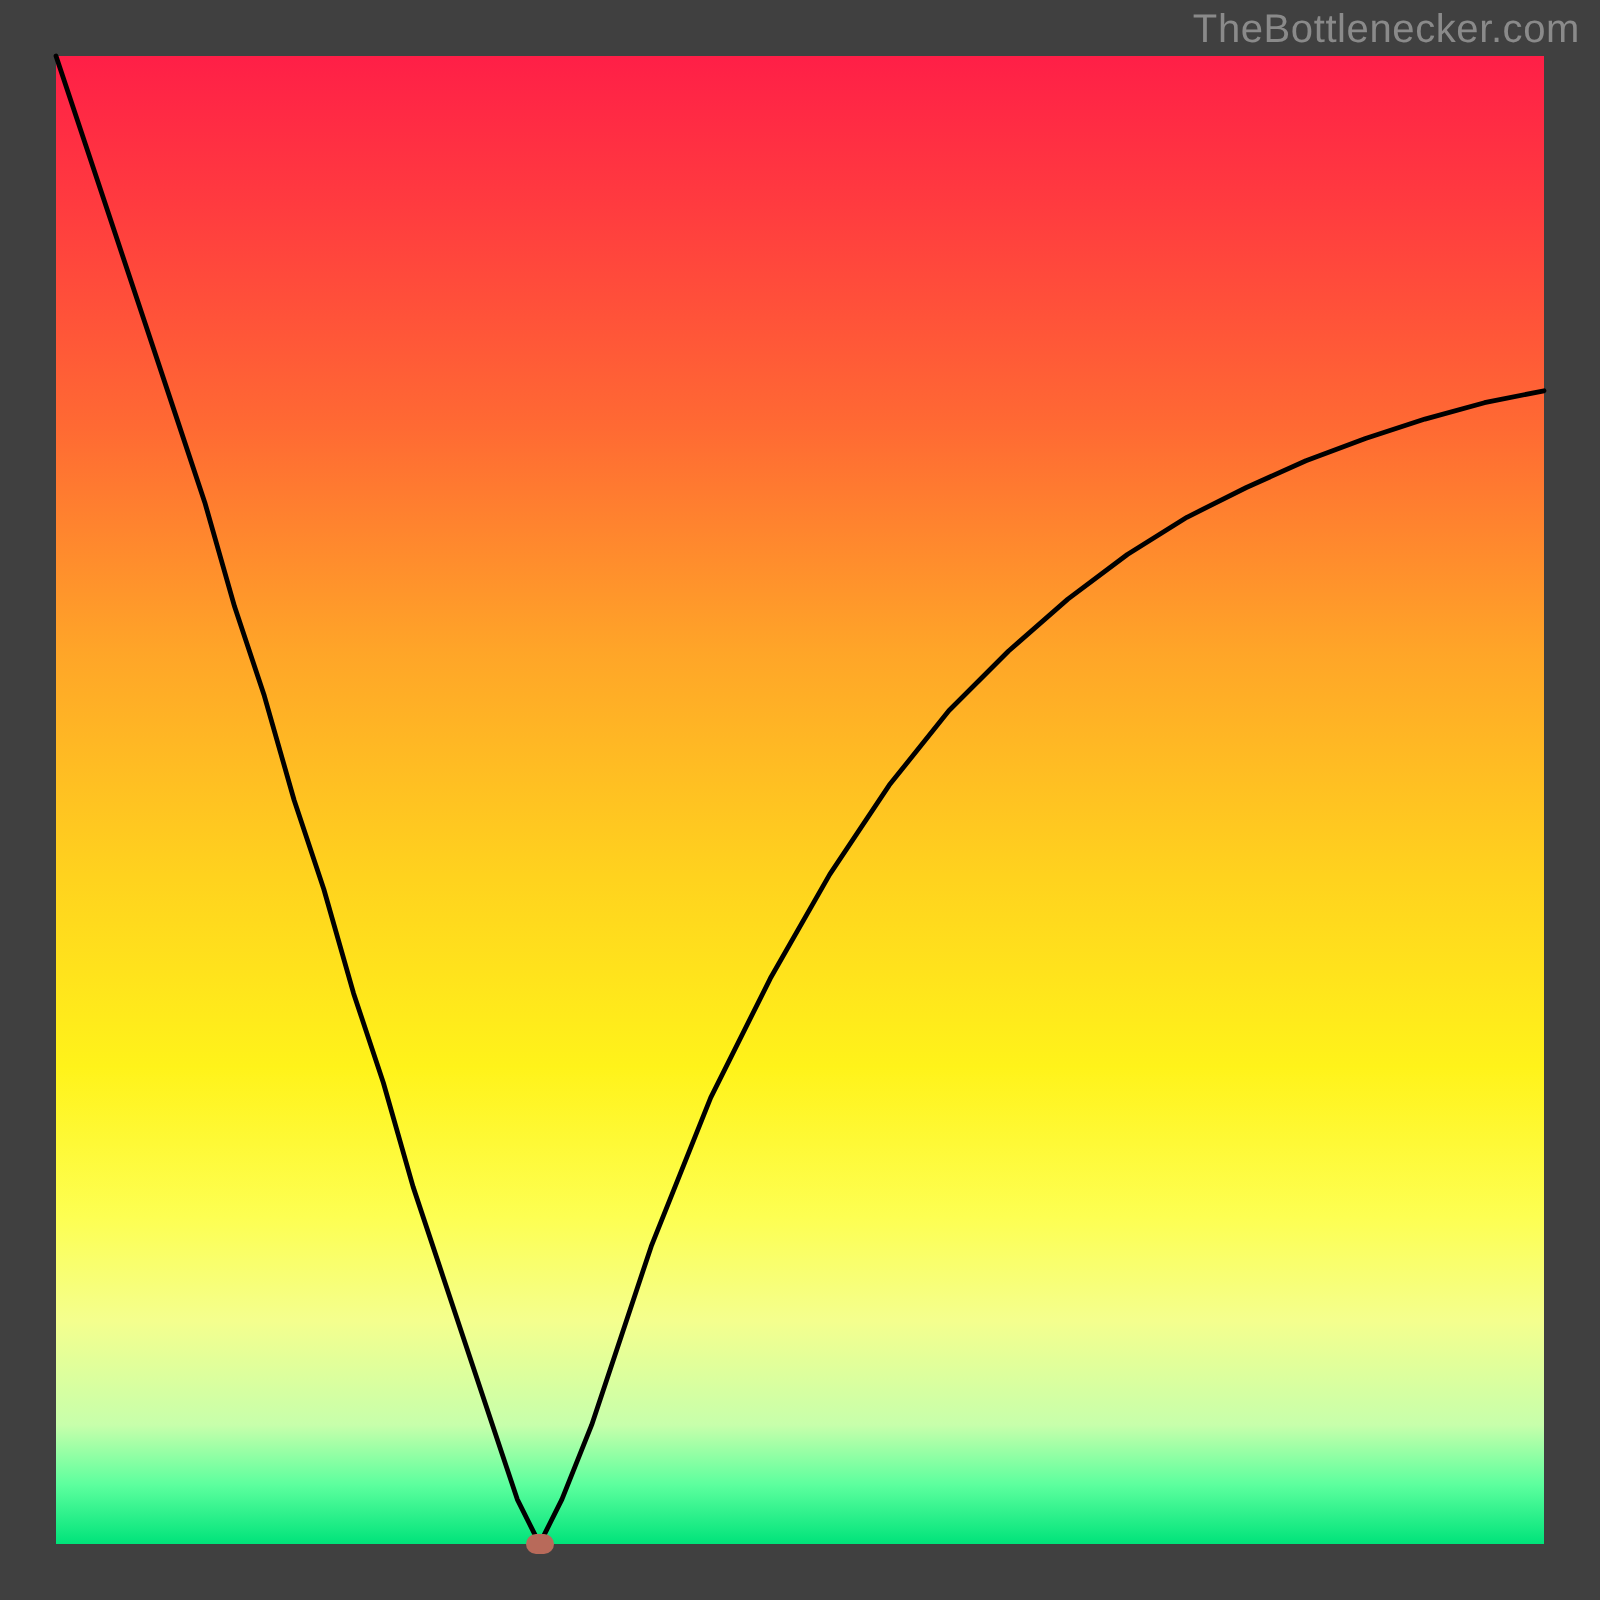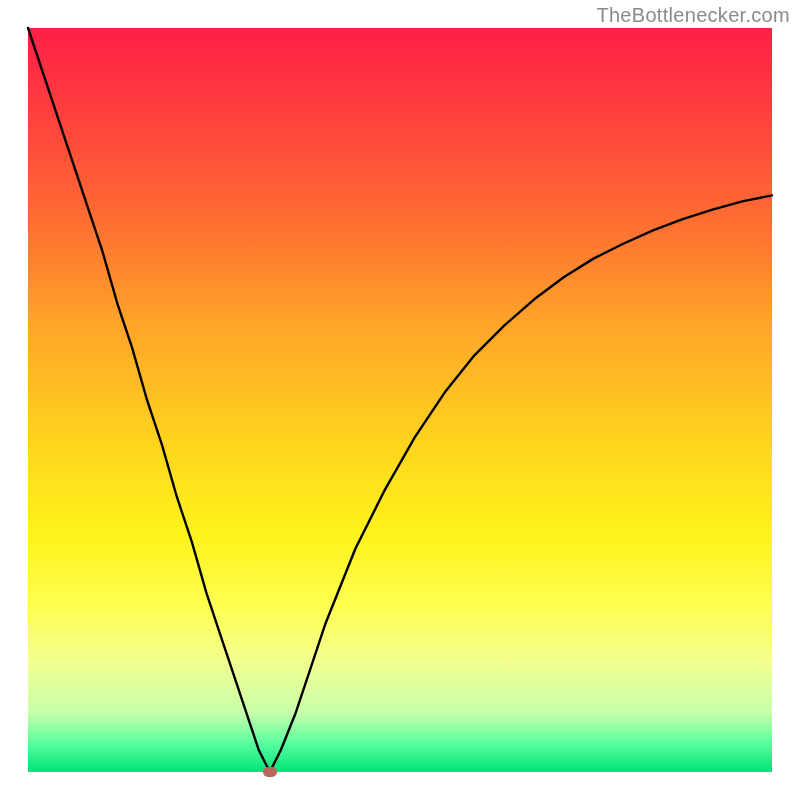--- a/index.html
+++ b/index.html
@@ -10,21 +10,21 @@
     background: #000;
     overflow: hidden;
     font-family: Arial, Helvetica, sans-serif;
   }
   .frame {
     position: absolute;
     left: 0;
     top: 0;
     width: 800px;
     height: 800px;
-    background: #ffffff;
+    background: #404040;
   }
   .plot {
     position: absolute;
     left: 28px;
     top: 28px;
     width: 744px;
     height: 744px;
     background: linear-gradient(
       to bottom,
       #ff1f47 0%,

